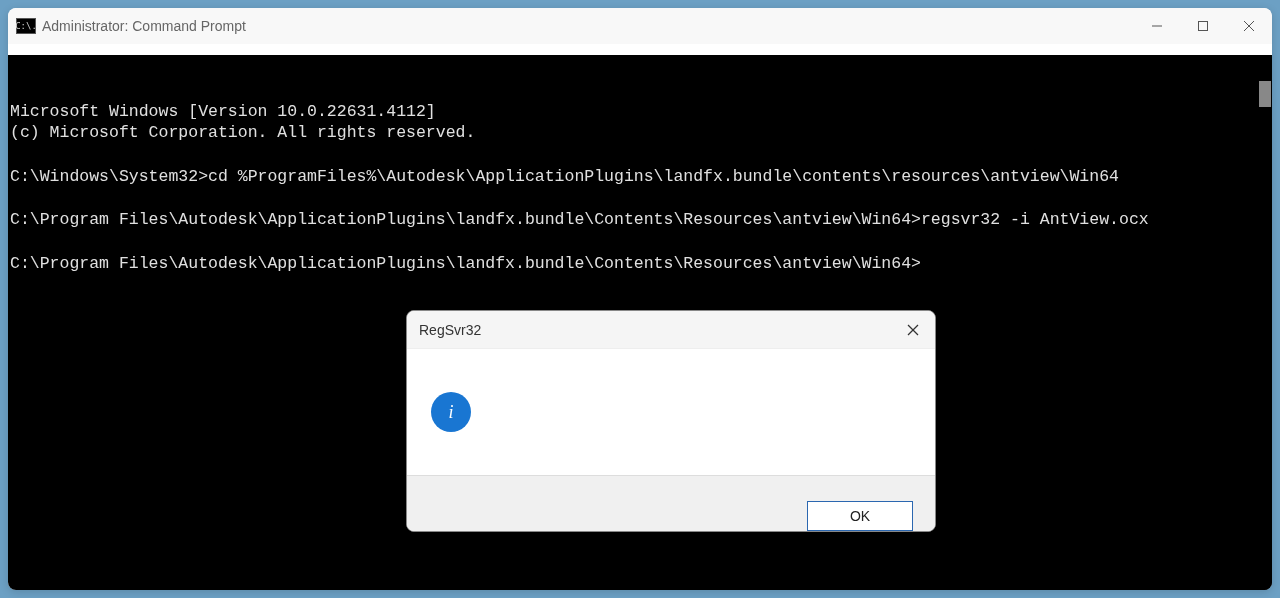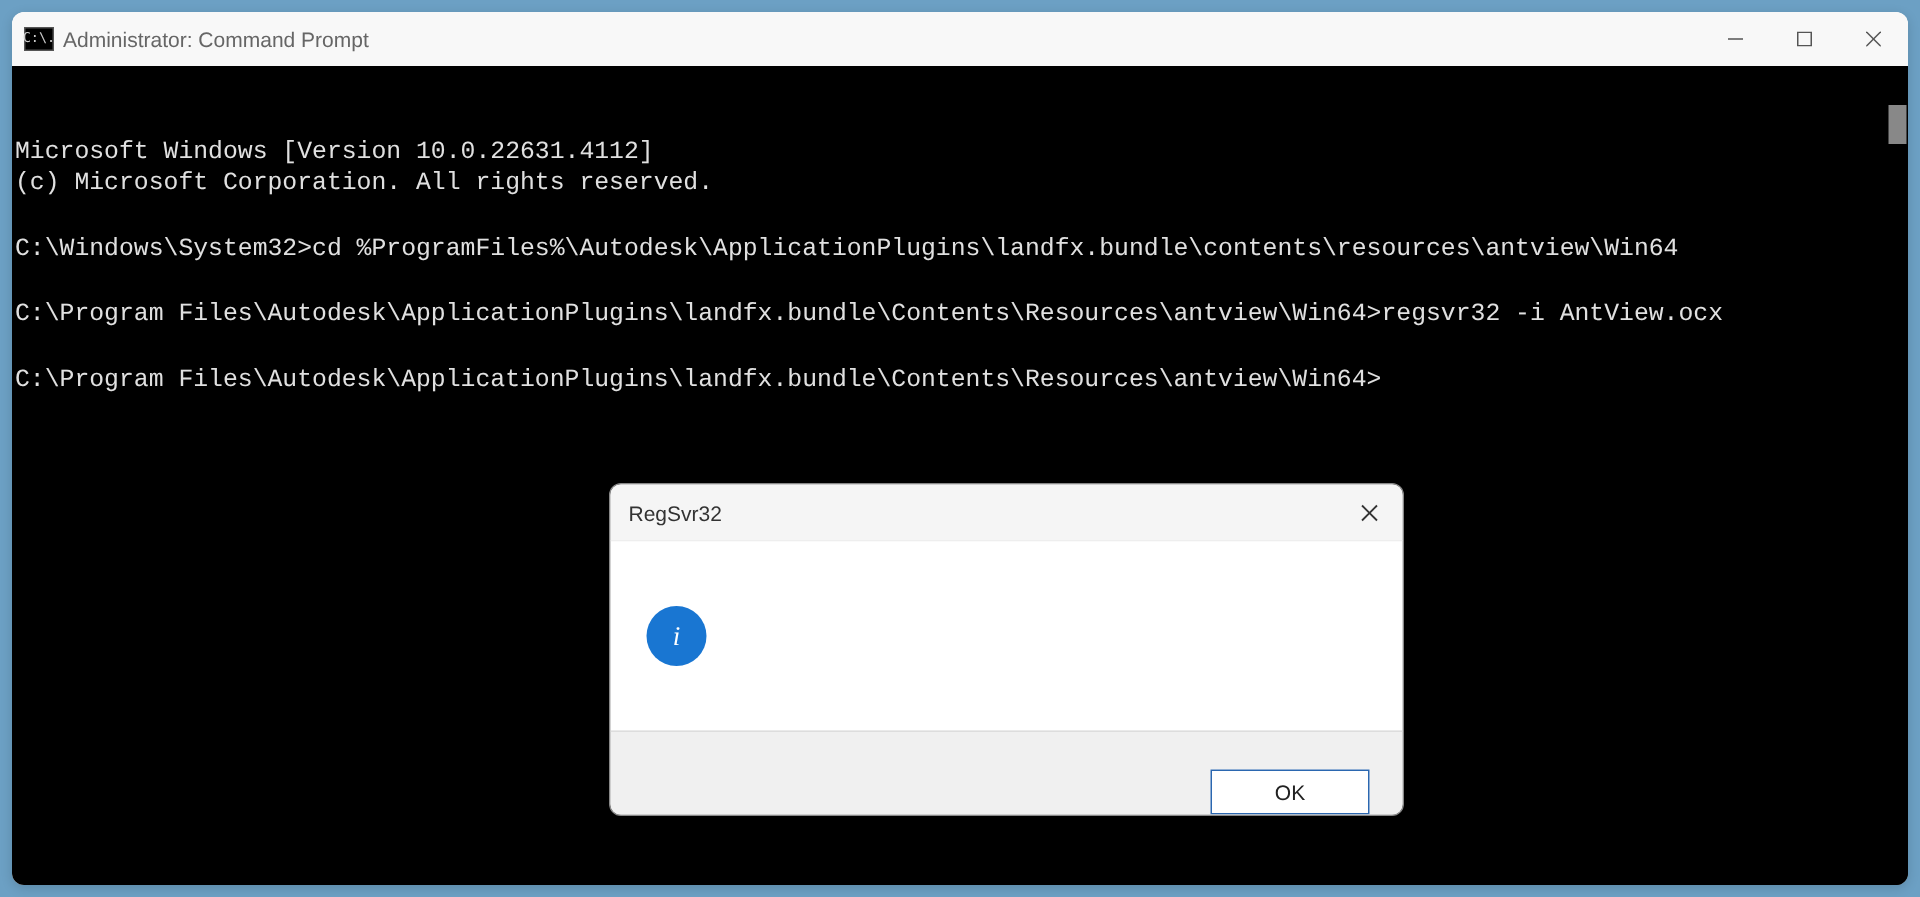--- a/index.html
+++ b/index.html
@@ -86,20 +86,21 @@
       background: #000;
       color: #e0e0e0;
       font-family: Consolas, 'Courier New', monospace;
       font-size: 16.5px;
       line-height: 1.32;
       padding: 2px 0 0 0;
       white-space: pre-wrap;
       word-break: break-all;
       position: relative;
       overflow: hidden;
+      margin-top: 11px;
     }
     .terminal-content {
       padding-left: 2px;
     }
     .scrollbar {
       position: absolute;
       right: 0;
       top: 0;
       width: 14px;
       height: 100%;
@@ -108,21 +109,21 @@
     .scrollbar-thumb {
       position: absolute;
       top: 26px;
       right: 1px;
       width: 12px;
       height: 26px;
       background: #888;
     }
     .dialog {
       position: absolute;
-      top: 322px;
+      top: 310px;
       left: 406px;
       width: 530px;
       height: 222px;
       background: #fff;
       border: 1px solid #888;
       border-radius: 8px;
       box-shadow: 0 6px 24px rgba(0,0,0,0.4);
       display: flex;
       flex-direction: column;
       overflow: hidden;

